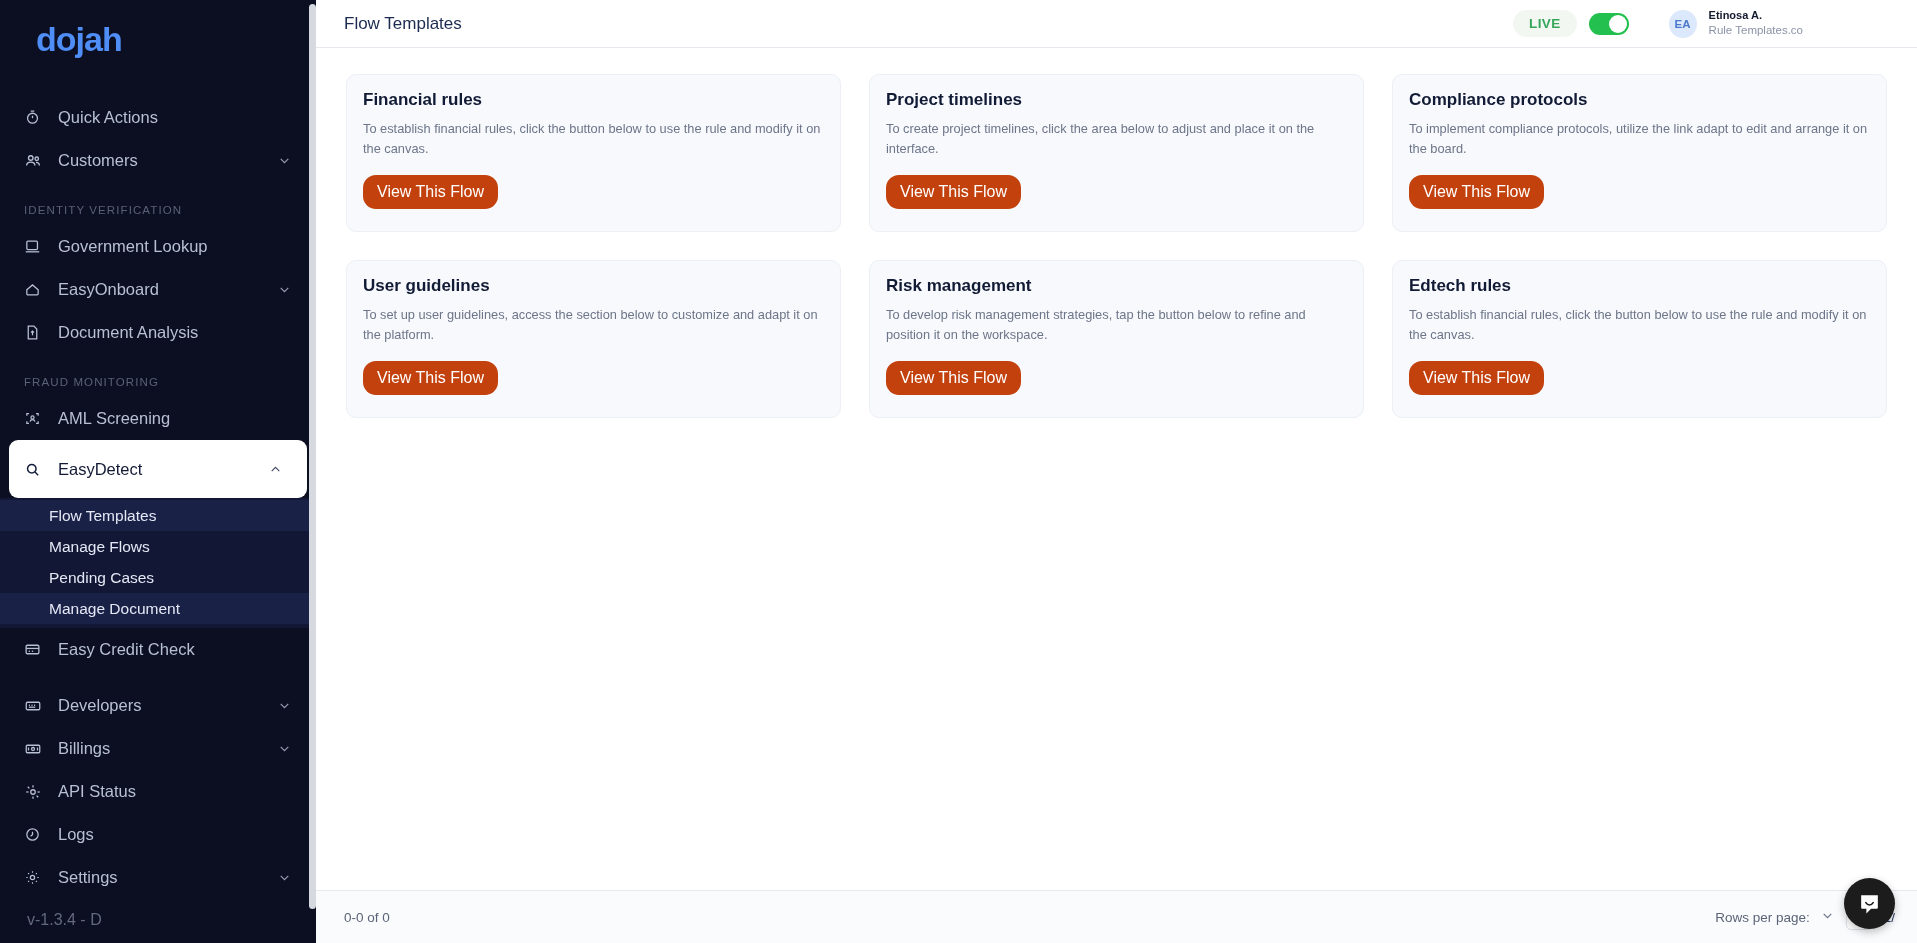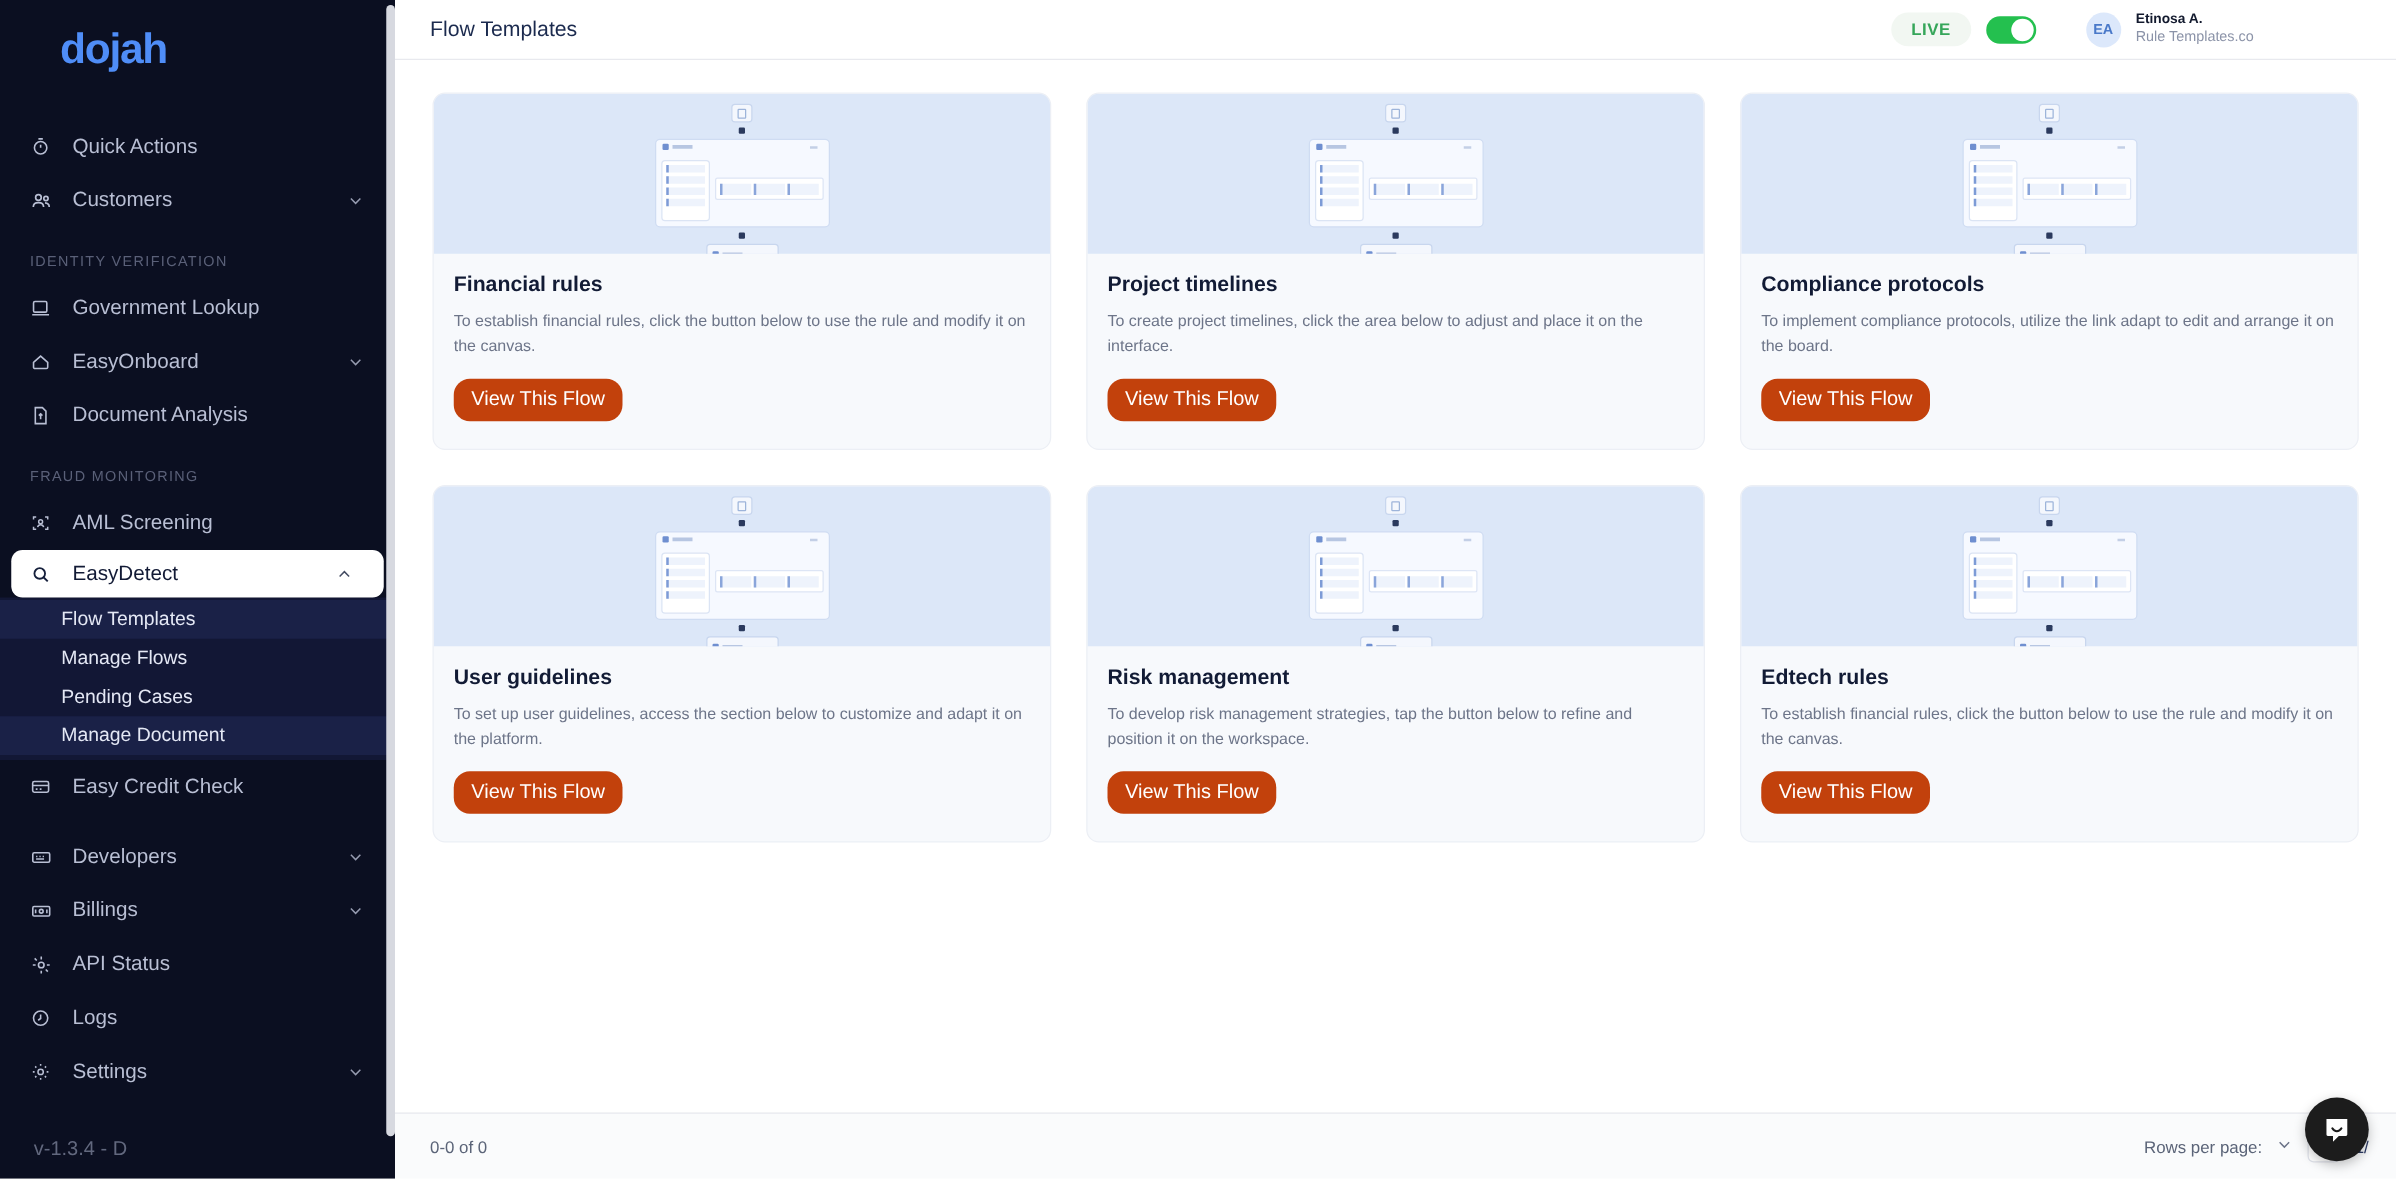--- a/index.html
+++ b/index.html
@@ -12,40 +12,40 @@
   .app { display: flex; width: 1917px; height: 943px; position: relative; }
 
   
   .sidebar {
     width: 316px; height: 943px;
     background: #0b0f21;
     position: relative;
     flex: 0 0 316px;
     overflow: hidden;
   }
-  .logo-wrap { padding: 22px 0 0 36px; height: 70px; margin-left: 12px; }
+  .logo-wrap { padding: 22px 0 0 36px; height: 70px; }
   .logo { font-size: 34px; font-weight: 700; color: #4f8df7; letter-spacing: -1px;
           line-height: 1; font-family: "Liberation Sans", sans-serif; display:inline-block; }
   .nav { padding-top: 26px; }
   .nav-item {
     display: flex; align-items: center;
     height: 43px; padding: 0 22px 0 24px;
     color: #b9bfd4; font-size: 16.5px; cursor: pointer;
     position: relative;
   }
   .nav-item .ico { width: 26px; display: flex; align-items: center; justify-content: flex-start; flex: 0 0 26px; }
   .nav-item .lbl { flex: 1; padding-left: 8px; white-space: nowrap; }
   .nav-item .chev { width: 16px; opacity: .8; display:flex; align-items:center; }
   .section-label {
     padding: 22px 0 9px 24px; font-size: 11.5px; letter-spacing: 1.1px;
     color: #5b6versions; color: #5a6078; text-transform: uppercase; font-weight: 500;
   }
   .nav-item.active-pill {
     background: #ffffff; color: #121a35; border-radius: 9px;
-    margin: 0 9px; padding-left: 15px; height: 38px; font-weight: 400;
+    margin: 0 9px; padding-left: 15px; height: 58px; font-weight: 400;
   }
   .submenu { background: #121735; padding: 2px 0 4px 0; }
   .sub-item {
     display: flex; align-items: center; height: 31px;
     padding-left: 49px; color: #e4e8f5; font-size: 15.5px; cursor: pointer;
   }
   .sub-item.active { background: #1a2147; }
   .divider-gap { height: 13px; }
   .version { position: absolute; bottom: 14px; left: 27px; font-size: 16px; color: #62687e; }
   .sb-scroll {
@@ -83,21 +83,21 @@
   .user-org { font-size: 11.5px; color: #8b93a8; }
   .user-chev { margin-left: 80px; display:flex; align-items:center; cursor:pointer; }
 
   .content {
     flex: 1; background: #ffffff; padding: 26px 30px 0 30px; overflow: hidden;
   }
   .grid { display: grid; grid-template-columns: repeat(3, 1fr); gap: 28px; }
 
   .card {
     background: #f7f9fc; border: 1px solid #eceff5; border-radius: 10px;
-    overflow: hidden; display: flex; flex-direction: column;
+    overflow: hidden; display: flex; 
   }
   .thumb {
     height: 128px; background: #dce7f8; position: relative; overflow: hidden;
   }
   .card-body { padding: 15px 16px 22px 16px; }
   .card-title { font-size: 17px; color: #121b35; font-weight: 700; margin-bottom: 9px; }
   .card-desc { font-size: 12.8px; color: #6d7589; line-height: 1.55; margin-bottom: 16px; min-height: 40px; }
   .card-btn {
     display: inline-block; background: #c2410c; color: #ffffff; border: none;
     border-radius: 13px; font-size: 16px; padding: 8px 14px; cursor: pointer;

